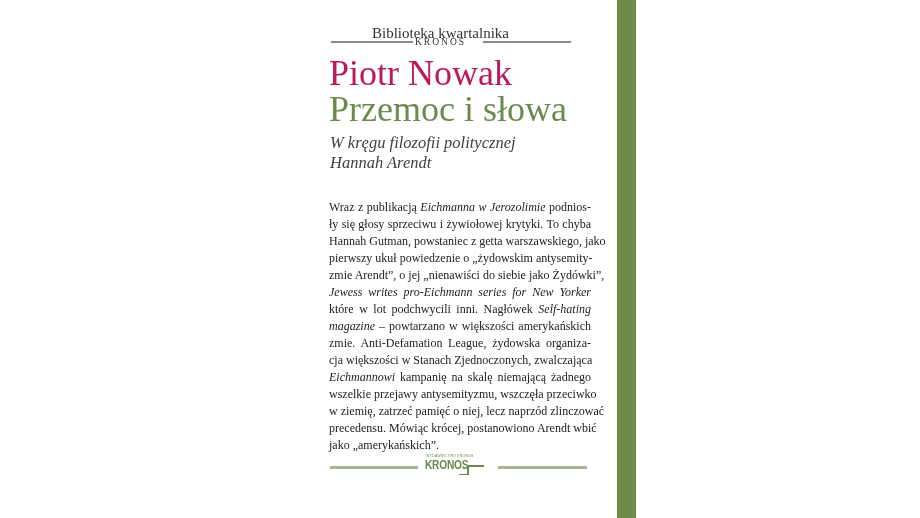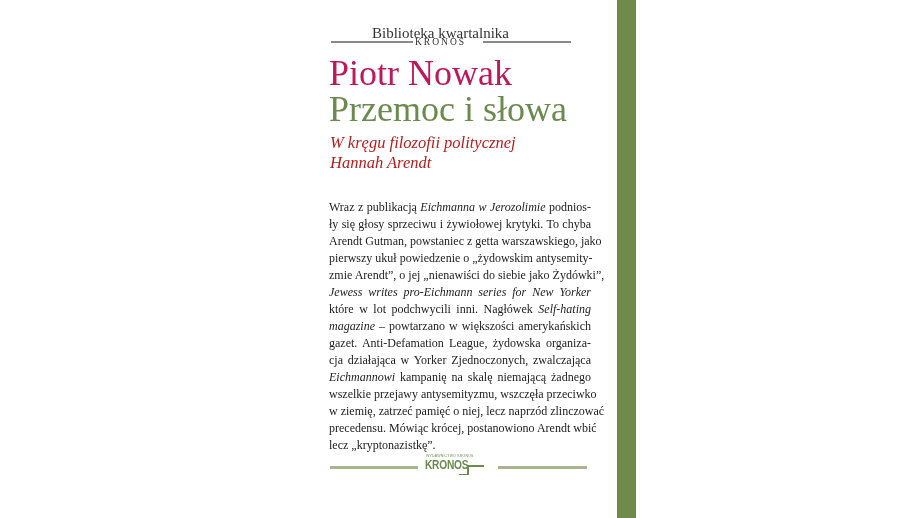--- a/index.html
+++ b/index.html
@@ -7,21 +7,21 @@
   .cover{position:absolute;left:285px;top:0;width:351px;height:518px;background:#ffffff;}
   .spine{position:absolute;left:617px;top:0;width:19px;height:518px;background:#6e8b4a;}
   .series{position:absolute;left:0;top:0;width:351px;}
   .series-label{position:absolute;top:25px;left:0;width:311px;text-align:center;font-size:15px;color:#333;}
   .series-name{position:absolute;top:37px;left:0;width:311px;text-align:center;font-size:9.5px;letter-spacing:2px;color:#333;}
   .rule{position:absolute;height:2px;background:#8a8a8a;}
   .rule.l{left:46px;top:41px;width:82px;}
   .rule.r{left:198px;top:41px;width:88px;}
   .author{position:absolute;left:44px;top:55px;font-size:36px;color:#be185d;line-height:1;white-space:nowrap;}
   .title{position:absolute;left:44px;top:91px;font-size:36px;color:#6b8a4e;line-height:1;white-space:nowrap;}
-  .subtitle{position:absolute;left:45px;top:133px;font-size:16.5px;font-style:italic;color:#b91c1c;line-height:20px;}
+  .subtitle{position:absolute;left:45px;top:133px;font-size:16.5px;font-style:italic;color:#404040;line-height:20px;}
   .body{position:absolute;left:44px;top:199px;width:262px;font-size:12px;line-height:17px;color:#222;}
   .body .ln{display:block;white-space:nowrap;text-align:justify;text-align-last:justify;}
   .body .ln.last{text-align-last:left;}
   .footer-rule{position:absolute;height:3px;background:#a9b590;top:466px;}
   .footer-rule.l{left:45px;width:88px;}
   .footer-rule.r{left:213px;width:89px;}
   .logo{position:absolute;left:131px;top:454px;width:72px;height:28px;}
   .logo-top{position:absolute;left:10px;top:0;font-size:3.5px;color:#6b8a4e;font-family:"Liberation Sans",sans-serif;letter-spacing:0.2px;white-space:nowrap;}
   .logo-name{position:absolute;left:9px;top:4px;font-family:"Liberation Sans",sans-serif;font-weight:bold;font-size:12px;color:#6b8a4e;letter-spacing:-0.3px;transform:scaleX(0.85);transform-origin:left;}
   .logo-hook{position:absolute;left:43px;top:7px;width:26px;height:14px;}
@@ -40,33 +40,33 @@
   <div class="author">Piotr Nowak</div>
   <div class="title">Przemoc i słowa</div>
   <div class="subtitle">
     <div>W kręgu filozofii politycznej</div>
     <div>Hannah Arendt</div>
   </div>
 
   <div class="body" id="blurb">
       <span class="ln"><span>Wraz z publikacją </span><i>Eichmanna w Jerozolimie</i><span> podnios-</span></span>
       <span class="ln"><span>ły się głosy sprzeciwu i żywiołowej krytyki. To chyba</span></span>
-      <span class="ln"><span>Arendt Gutman, powstaniec z getta warszawskiego, jako</span></span>
+      <span class="ln"><span>Hannah Gutman, powstaniec z getta warszawskiego, jako</span></span>
       <span class="ln"><span>pierwszy ukuł powiedzenie o „żydowskim antysemity-</span></span>
       <span class="ln"><span>zmie Arendt”, o jej „nienawiści do siebie jako Żydówki”,</span></span>
       <span class="ln"><i>Jewess writes pro-Eichmann series for New Yorker</i></span>
       <span class="ln"><span>które w lot podchwycili inni. Nagłówek </span><i>Self-hating</i></span>
       <span class="ln"><i>magazine</i><span> – powtarzano w większości amerykańskich</span></span>
-      <span class="ln"><span>gazet. Anti-Defamation League, żydowska organiza-</span></span>
-      <span class="ln"><span>cja działająca w Yorker Zjednoczonych, zwalczająca</span></span>
+      <span class="ln"><span>zmie. Anti-Defamation League, żydowska organiza-</span></span>
+      <span class="ln"><span>cja większości w Stanach Zjednoczonych, zwalczająca</span></span>
       <span class="ln"><i>Eichmannowi</i><span> kampanię na skalę niemającą żadnego</span></span>
       <span class="ln"><span>wszelkie przejawy antysemityzmu, wszczęła przeciwko</span></span>
       <span class="ln"><span>w ziemię, zatrzeć pamięć o niej, lecz naprzód zlinczować</span></span>
       <span class="ln"><span>precedensu. Mówiąc krócej, postanowiono Arendt wbić</span></span>
-      <span class="ln last"><span>lecz „kryptonazistkę”.</span></span>
+      <span class="ln last"><span>jako „amerykańskich”.</span></span>
     </div>
 
   <div class="footer-rule l"></div>
   <div class="logo">
     <div class="logo-top">WYDAWNICTWO KRONOS</div>
     <div class="logo-name">KRONOS</div>
     <svg class="logo-hook" viewBox="0 0 26 14">
       <path d="M0 13 L8 13 L8 4 L25 4 L25 6 L10 6 L10 14 L0 14 Z" fill="#6b8a4e"></path>
     </svg>
   </div>

